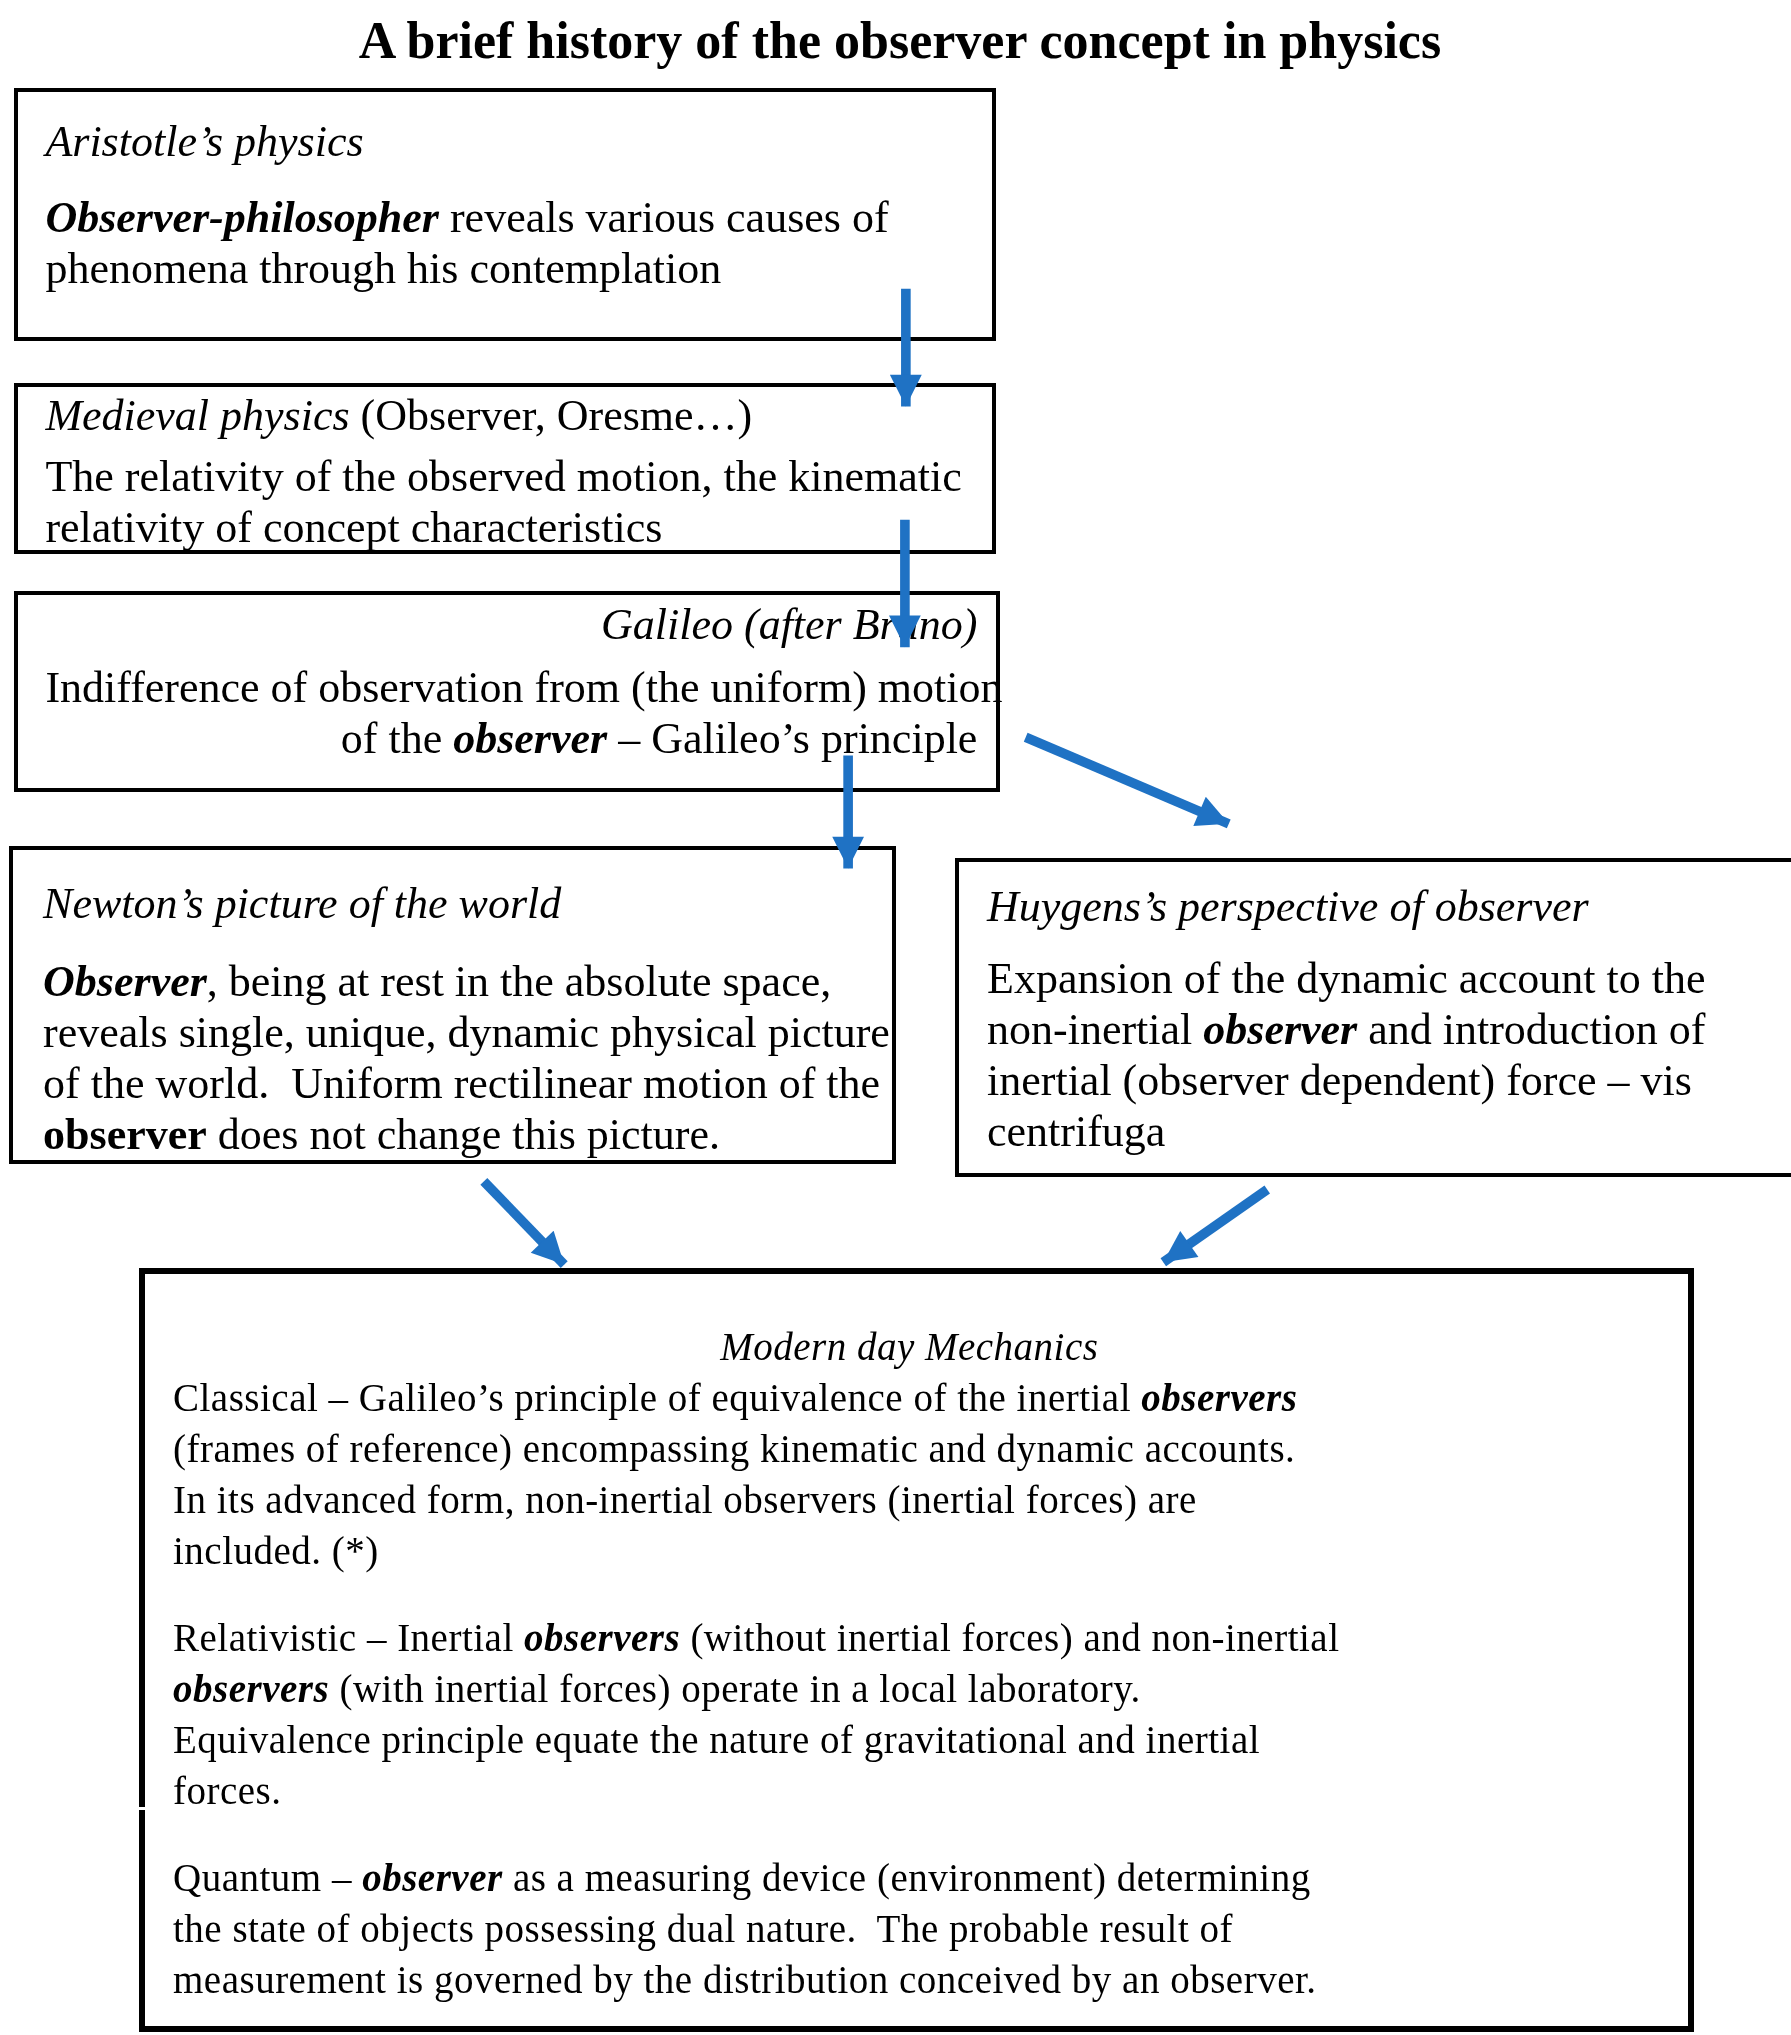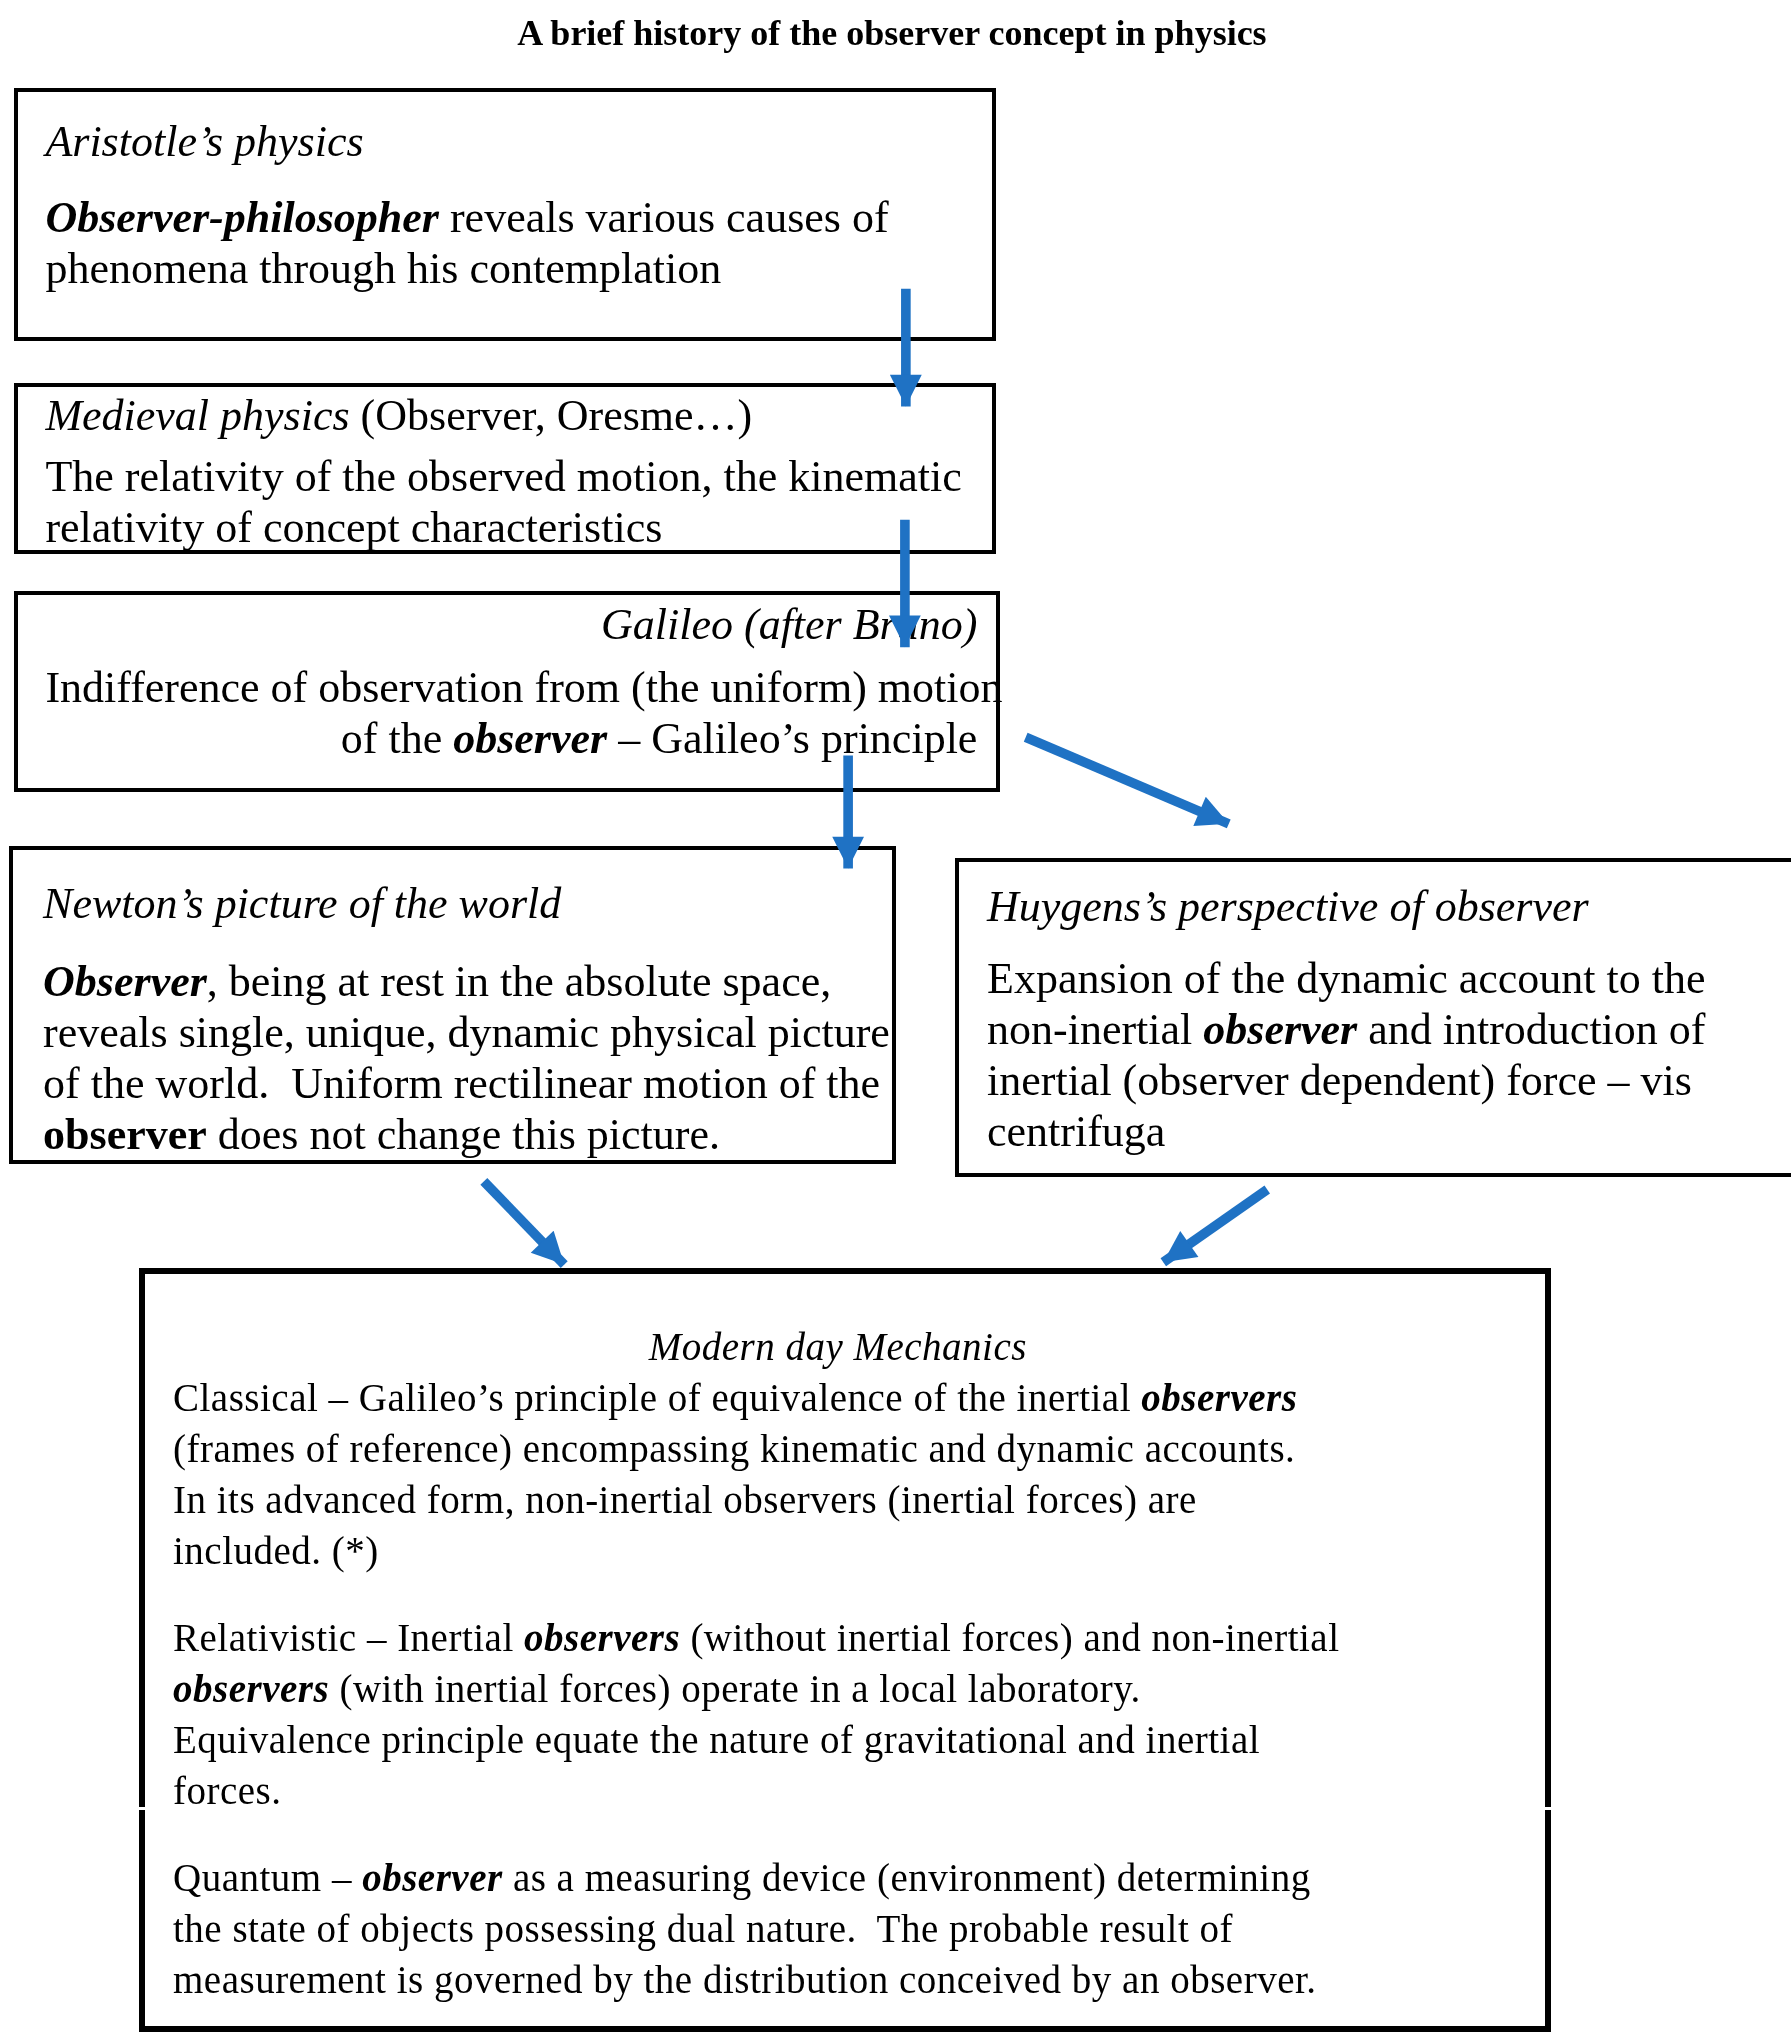--- a/index.html
+++ b/index.html
@@ -9,22 +9,22 @@
     color:var(--ink,#000);
   }
   .page{
     position:relative;
     width:1792px;height:2035px;
     background:var(--paper,#fff);
     overflow:hidden;
   }
   .title{
     position:absolute;left:0;top:4.8px;width:1776px;
-    margin:4px;text-align:center;
-    font-size:36px;font-weight:bold;line-height:48px;
+    margin:12px;text-align:center;
+    font-size:52px;font-weight:bold;line-height:48px;
   }
   .box{
     position:absolute;box-sizing:border-box;
     border:4.3px solid var(--ink,#000);
     background:var(--paper,#fff);
     font-size:44px;line-height:51px;
     white-space:nowrap;
   }
   .heading{line-height:51px;}
   .body{line-height:51px;}
@@ -38,21 +38,21 @@
   .b1{left:14.4px;top:88px;width:982px;height:253px;padding:23.6px 19px 0 27px;}
   .b1 .heading{margin-bottom:25px;}
   .b2{left:14.4px;top:383px;width:982px;height:171px;padding:2.9px 19px 0 27px;}
   .b2 .heading{margin-bottom:10.6px;}
   .b3{left:14.4px;top:591px;width:986px;height:201px;padding:3.9px 19px 0 27px;text-align:right;}
   .b3 .heading{margin-bottom:12.5px;}
   .b4{left:9.1px;top:846px;width:887px;height:318px;padding:16px 14.4px 0 30px;}
   .b4 .heading{margin-bottom:26.5px;margin-top:12px;}
   .b5{left:955px;top:858px;width:978px;height:319px;padding:19px 14.4px 0 28px;}
   .b5 .heading{margin-bottom:21px;}
-  .b6{left:139px;top:1268px;width:1412px;height:764px;border-width:6.3px;
+  .b6{left:139px;top:1268px;width:1555px;height:764px;border-width:6.3px;
       padding:47px 14.4px 0 28px;font-size:39px;letter-spacing:0.5px;}
   .b6 .heading{text-align:center;margin-bottom:0;padding-right:28px;}
   .arrows{position:absolute;left:0;top:0;width:1792px;height:2035px;pointer-events:none;}
   .arrows line{stroke:var(--arrow,#1f72c4);stroke-width:20px;}
   .seam{position:absolute;height:3.4px;background:var(--paper,#fff);}
   .seam.left{left:138px;top:1807px;width:9.1px;}
   .seam.right{left:1543px;top:1807px;width:9.1px;}
 </style>
 </head>
 <body>

